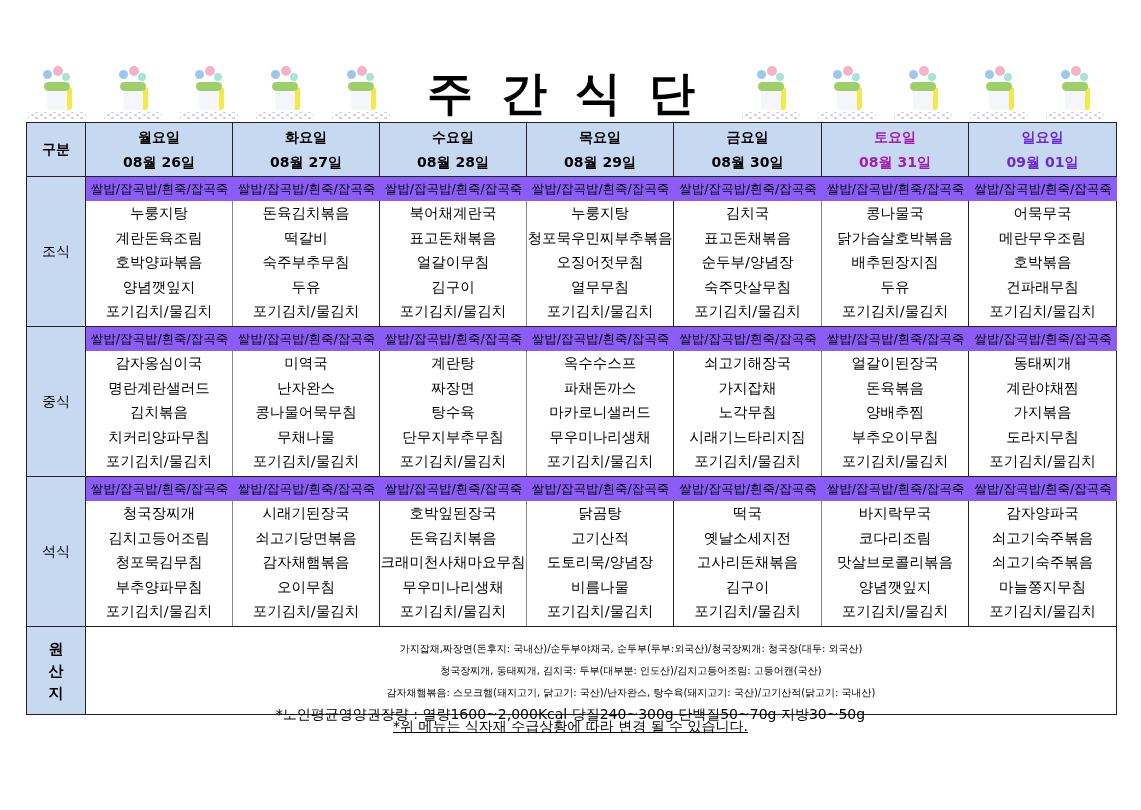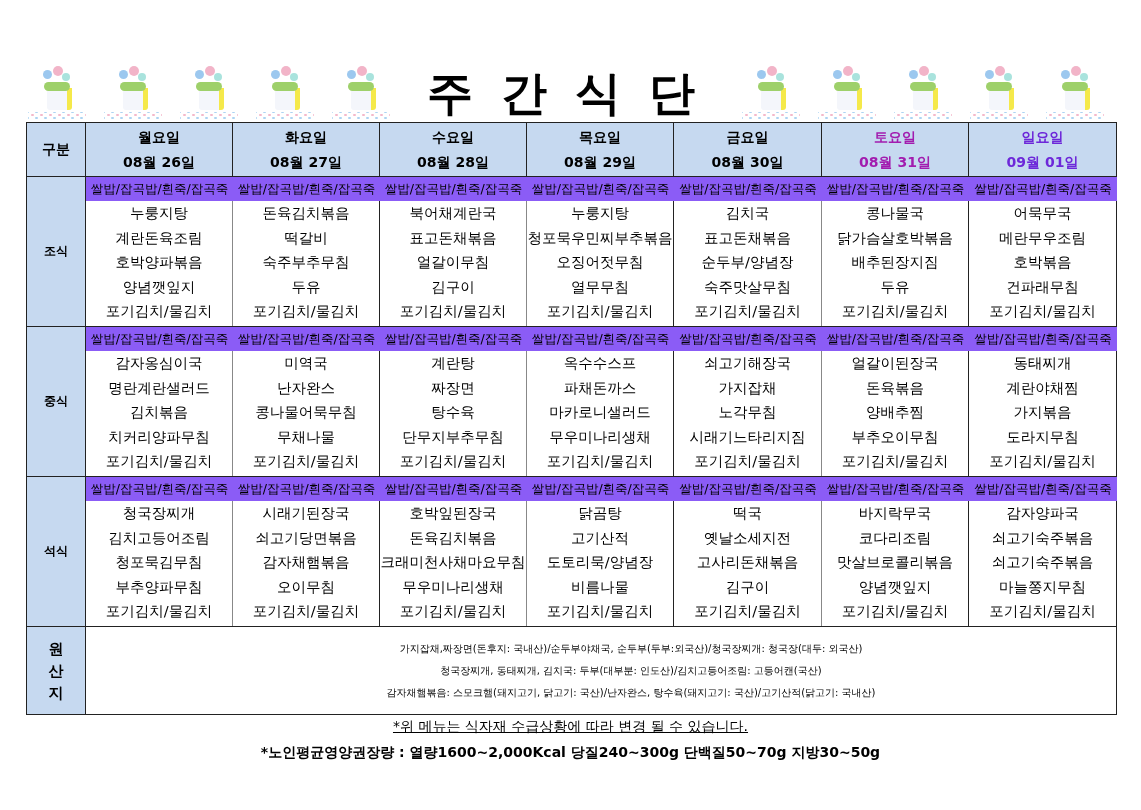--- a/index.html
+++ b/index.html
@@ -21,33 +21,33 @@
            font-family:"DejaVu Sans",sans-serif; font-weight:bold; font-size:46px;
            letter-spacing:28px; line-height:58px; text-align:center; }
 
   table.menu { position:absolute; left:26px; top:122px; width:1090px;
                border-collapse:collapse; table-layout:fixed; }
   table.menu td { padding:0; text-align:center; vertical-align:middle; }
   .hdr td { height:53px; background:#c6d9f0; border:1.5px solid #222; font-weight:bold;
             font-size:14px; line-height:25px; }
   .sat { color:#a21caf; }
   .sun { color:#6d28d9; }
-  .rowlabel { background:#c6d9f0; border:1.5px solid #222; font-weight:bold; font-size:12px; }
+  .rowlabel { background:#c6d9f0; border:1.5px solid #222; font-weight:normal; font-size:14px; }
   .mealcell { border-top:1.5px solid #222; border-bottom:1.5px solid #222; height:149px;
               font-size:14.5px; line-height:24.5px; vertical-align:top !important; }
   .mealcell.edge-r { border-right:1.5px solid #222; }
   .mealcell.split-r { border-right:1px solid #888; }
   .mealcell .rice { font-size:12.5px; white-space:nowrap; height:24px; line-height:24px;
                     background:#8b5cf6; position:relative; z-index:2; margin-right:-1px; }
   .mealcell .item { white-space:nowrap; }
   .origin-label { background:#c6d9f0; border:1.5px solid #222; font-weight:bold; font-size:15px; line-height:22px; height:87px; }
   .origin-cell { border:1.5px solid #222; font-size:10px; line-height:22px; padding-left:60px !important; }
   .notes { position:absolute; left:0; width:1141px; text-align:center; font-size:14px; }
   .note1 { top:718px; text-decoration:underline; }
-  .note2 { top:744px;font-weight:bold; }
+  .note2 { top:706px; }
 </style>
 </head>
 <body>
 
 <div class="flowers" style="left:26px;">
   <div class="flower">
       <div class="dots"></div>
       <div class="pot"></div>
       <div class="leaves"></div>
       <div class="petal1"></div>

